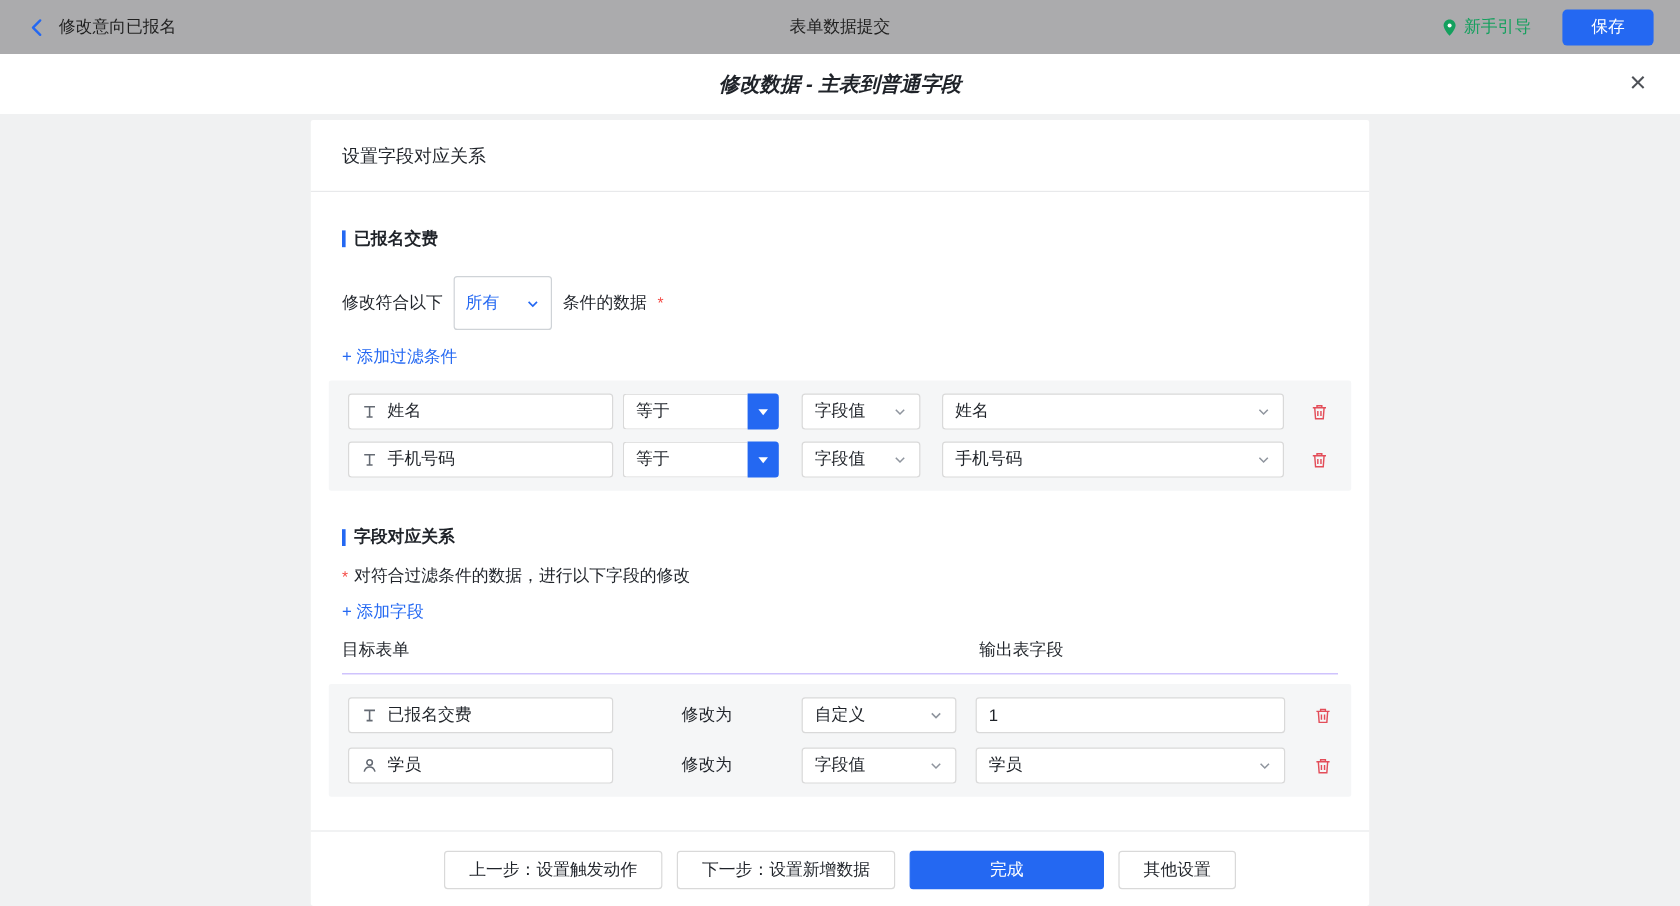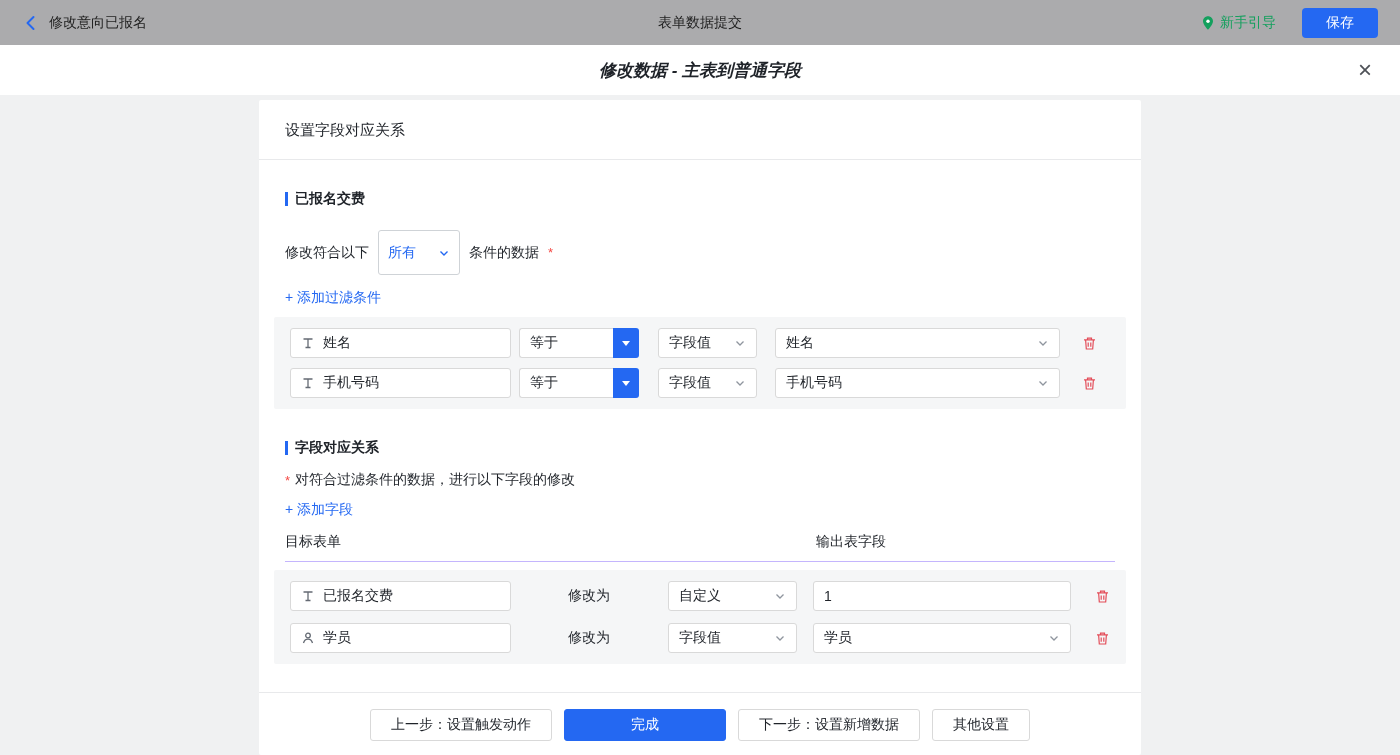--- a/index.html
+++ b/index.html
@@ -36,21 +36,21 @@
   
   .gray-box { background: #f5f6f7; margin: 10px -11px 0; padding: 11px 16px; border-radius: 2px; }
   .gray-box.second { margin-top: 8px; padding: 11px 16px; }
   .frow, .mrow { display: flex; align-items: center; }
   .frow + .frow { margin-top: 10px; }
   .mrow + .mrow { margin-top: 12px; }
   .input, .sel { height: 30px; background: #fff; border: 1px solid #d9d9d9; border-radius: 3px; display: flex; align-items: center; padding: 0 10px; color: #1f2329; }
   .input { gap: 8px; }
   .sel { justify-content: space-between; cursor: pointer; }
   .w-field { width: 221px; }
-  .opsel { width: 120px; margin-left: 8px; display: flex; height: 30px; cursor: pointer; }
+  .opsel { width: 130px; margin-left: 8px; display: flex; height: 30px; cursor: pointer; }
   .opval { flex: 1; background: #fff; border: 1px solid #d9d9d9; border-right: none; border-radius: 3px 0 0 3px; display: flex; align-items: center; padding: 0 10px; }
   .optoggle { width: 26px; background: #2468f2; border-radius: 0 3px 3px 0; display: flex; align-items: center; justify-content: center; }
   .tri { width: 0; height: 0; border-left: 4px solid transparent; border-right: 4px solid transparent; border-top: 5px solid #fff; }
   .w-type { width: 99px; margin-left: 19px; }
   .w-value { width: 285px; margin-left: 18px; }
   .trash { margin-left: 22px; cursor: pointer; display: flex; align-items: center; }
   .trash.m2 { margin-left: 24px; }
   .modify-label { margin: 0 58px 0 57px; width: 42px; color: #1f2329; white-space: nowrap; }
   .w-type2 { width: 129px; }
   .w-value2 { width: 258px; margin-left: 16px; }
@@ -280,18 +280,18 @@
                 <path d="M2 3.8h11M5.5 3.8V2.2h4v1.6M3.6 3.8l.7 9.2h6.4l.7-9.2M6.2 6.5v4.2M8.8 6.5v4.2" fill="none" stroke="#e34d59" stroke-width="1.2"></path>
               </svg>
           </span>
         </div>
       </div>
 
     </div>
 
     <div class="card-footer">
       <button class="btn ghost">上一步：设置触发动作</button>
+      <button class="btn ghost">下一步：设置新增数据</button>
       <button class="btn primary">完成</button>
-      <button class="btn ghost">下一步：设置新增数据</button>
       <button class="btn ghost">其他设置</button>
     </div>
   </div>
 </div>
 
 </body></html>

